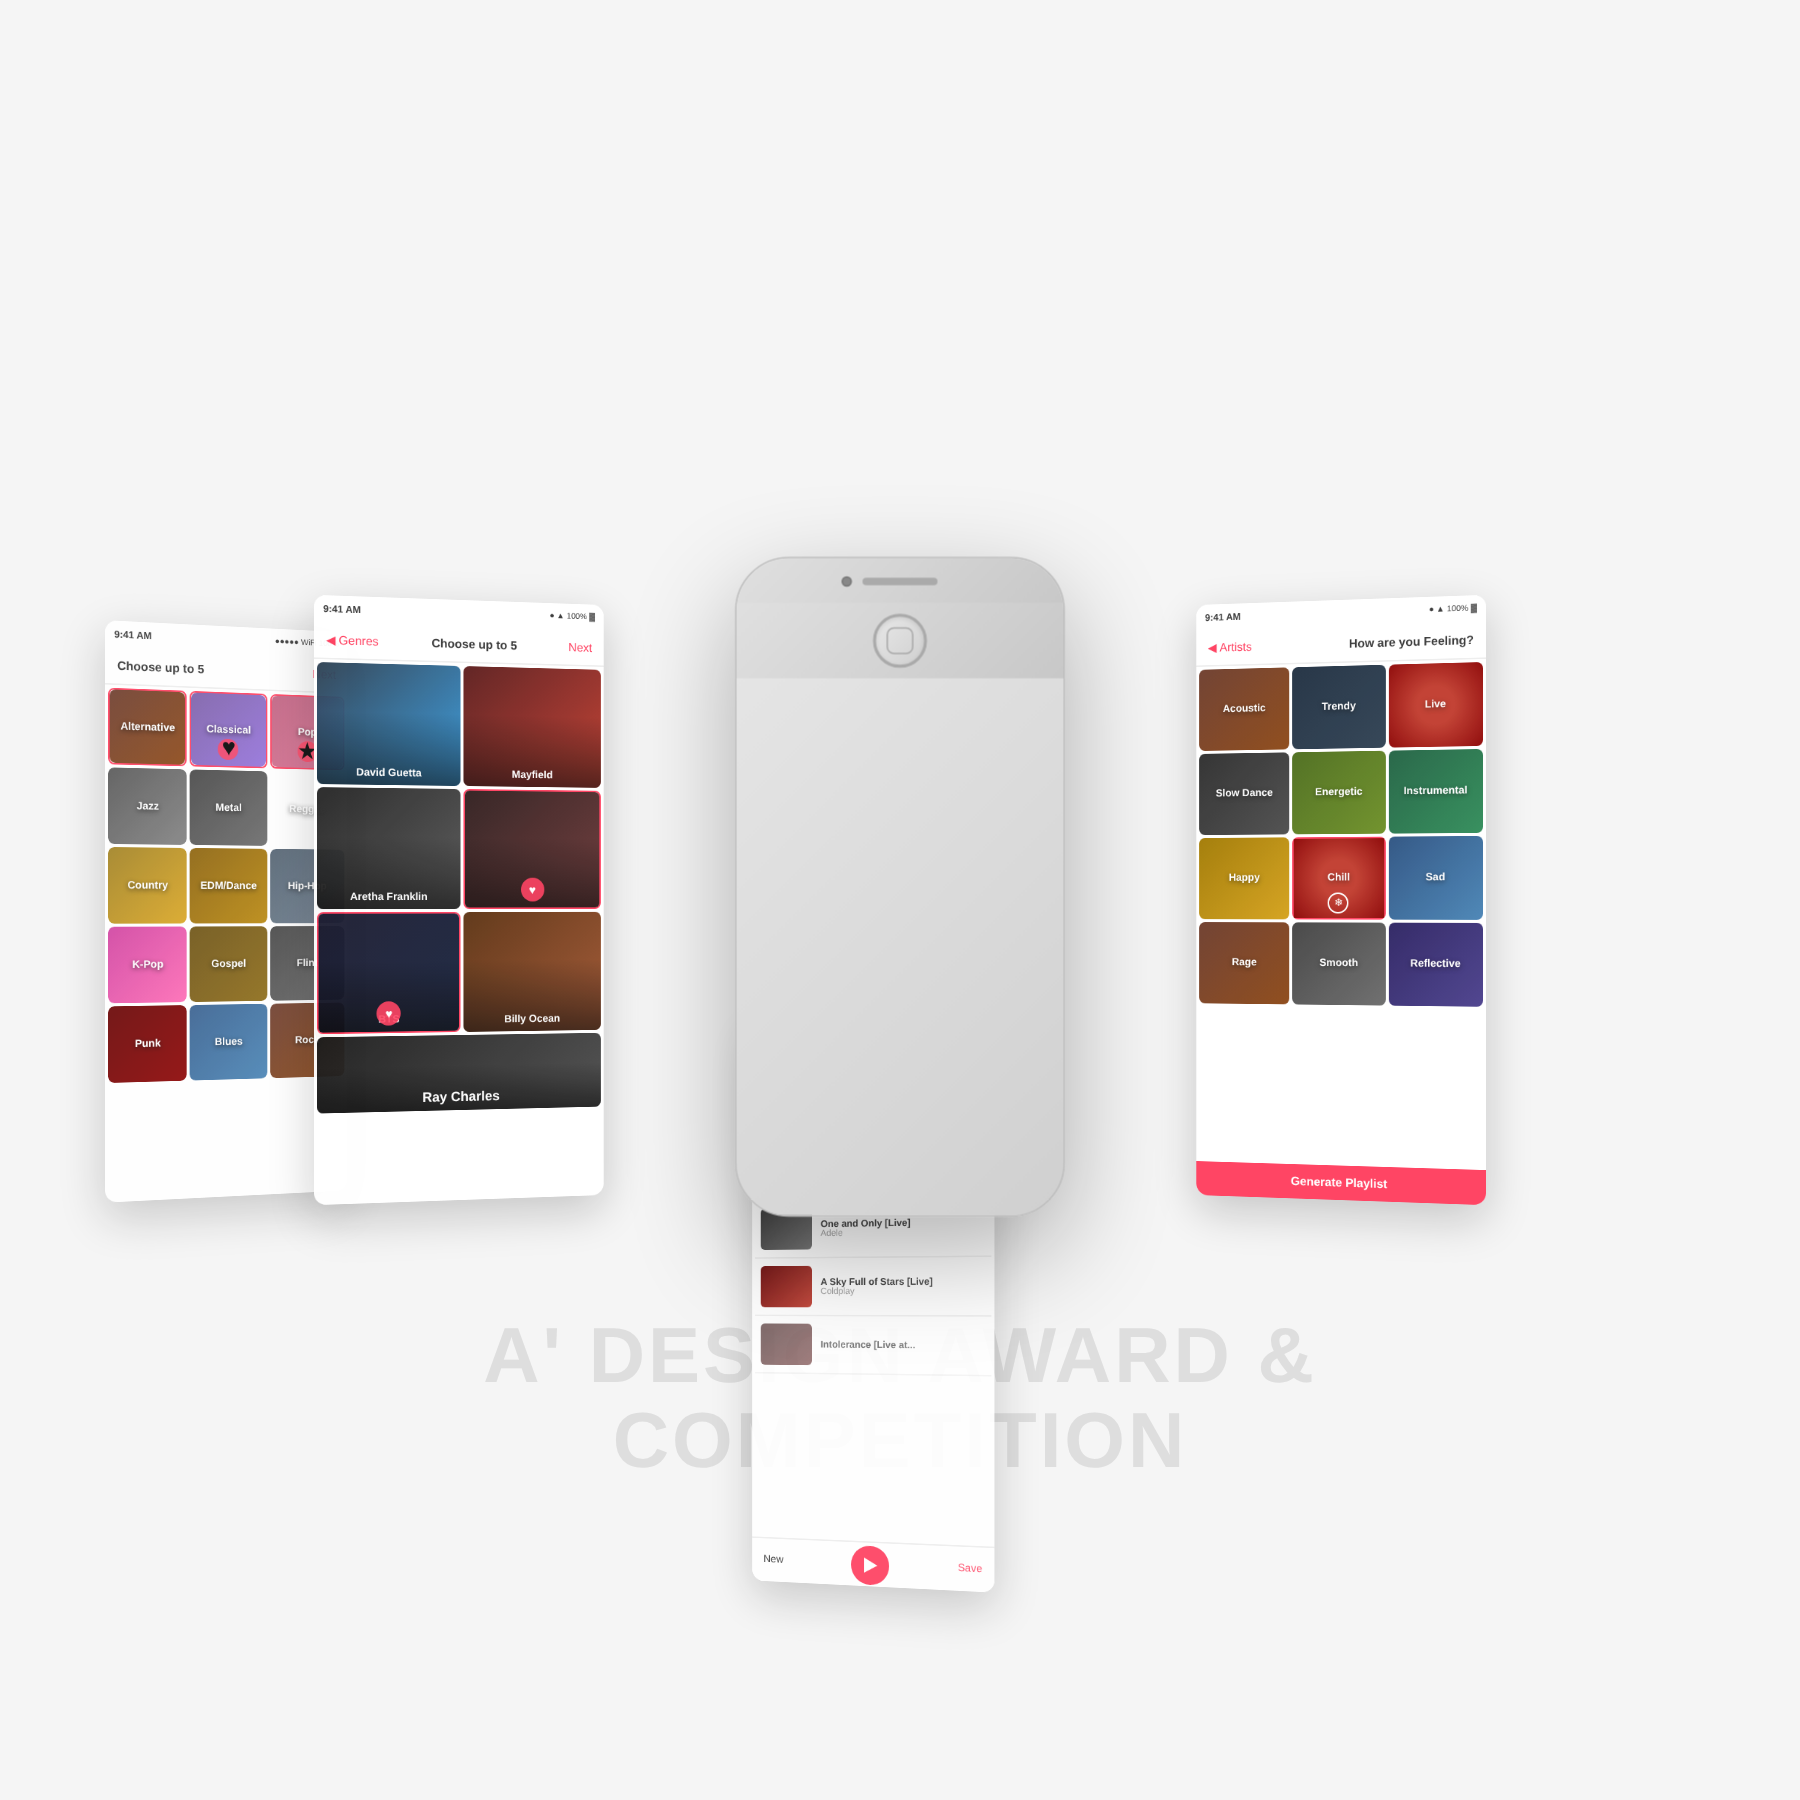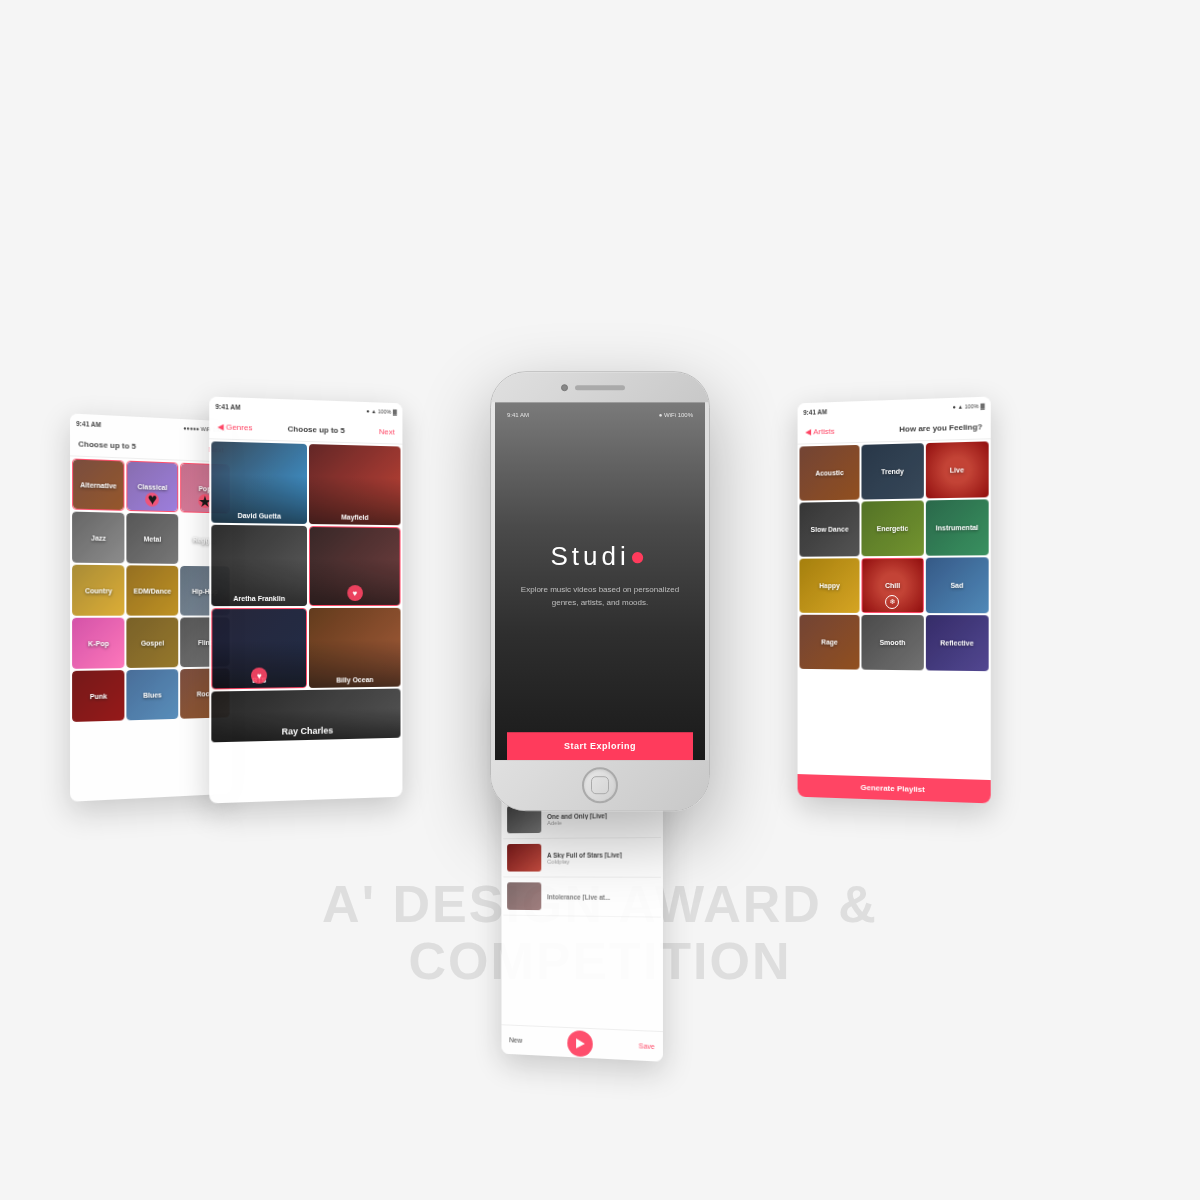--- a/index.html
+++ b/index.html
@@ -669,33 +669,20 @@
       </div>
     </div>
   </div>
 
   <div class="phone-outer">
     <div class="phone-shell">
       <div class="phone-top-bar">
         <div class="phone-cam"></div>
         <div class="phone-speaker"></div>
       </div>
-      <div class="phone-screen-area">
-        <div class="status-bar-center">
-          <span>9:41 AM</span>
-          <span>● WiFi 100%</span>
-        </div>
-        <div style="display:flex;flex-direction:column;align-items:center;gap:12px;flex:1;justify-content:center;">
-          <div class="studio-logo-text">Studi<span class="studio-dot">●</span></div>
-          <div class="center-desc">Explore music videos
-based on personalized
-genres, artists, and moods.</div>
-        </div>
-        <div class="center-start-btn">Start Exploring</div>
-      </div>
       <div class="phone-bottom-bar">
         <div class="home-circle">
           <div class="home-square"></div>
         </div>
       </div>
     </div>
   </div>
 
   <div class="screen-panel panel-moods">
     <div class="sb">

